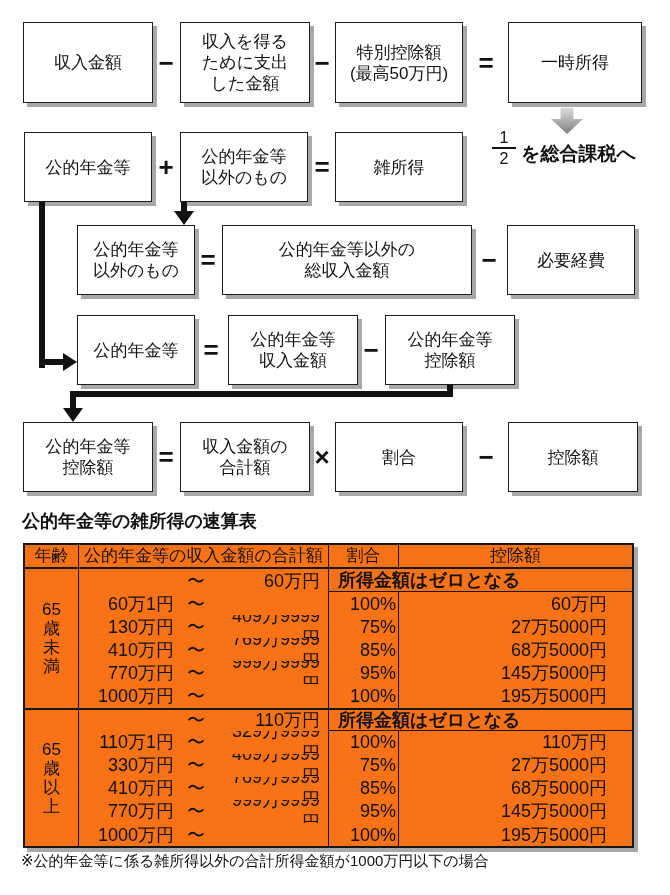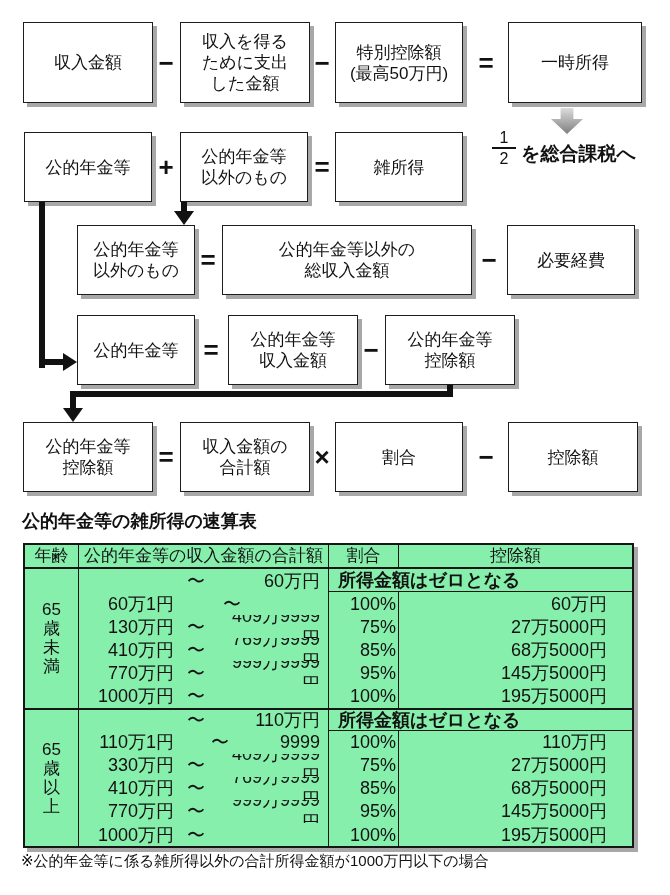--- a/index.html
+++ b/index.html
@@ -35,21 +35,21 @@
   .half .den{display:block;padding-top:1px;}
   .half-label{position:absolute;left:521px;top:141px;font-size:19px;font-weight:bold;}
   
   .tbl-title{position:absolute;left:22px;top:509px;font-size:18px;font-weight:bold;}
   .footnote{position:absolute;left:21px;top:852px;font-size:15px;}
   
   .qtable{
     position:absolute;left:23px;top:543px;
     display:grid;grid-template-columns:54px 250px 70px 233px;
     grid-template-rows:24px repeat(12,23.1px);
-    border:2px solid #161616;background:#86efac;box-shadow:4px 4px 0 #a8a8a8;
+    border:2px solid #161616;background:#f97316;box-shadow:4px 4px 0 #a8a8a8;
   }
   .cell{font-size:18px;line-height:22px;display:flex;align-items:center;box-sizing:border-box;overflow:hidden;}
   .vline{border-right:1.5px solid #161616;}
   .hdr{border-bottom:2px solid #161616;justify-content:center;font-size:17px;font-weight:500;}
   .range{padding:0;}
   .range .lo{width:95px;text-align:right;display:inline-block;}
   .range .tl{width:44px;text-align:center;display:inline-block;}
   .range .hi{flex:1;text-align:right;padding-right:8px;}
   .rate{justify-content:flex-end;padding-right:2px;}
   .ded{justify-content:flex-end;padding-right:25px;}
@@ -137,21 +137,21 @@
         <div>歳</div>
         <div>未</div>
         <div>満</div>
       </div>
       <div class="cell range vline" style="grid-area: 2 / 2;">
         <span class="lo"></span>
         <span class="tl">〜</span>
         <span class="hi">60万円</span>
       </div>
       <div class="cell zero" style="grid-area: 2 / 3 / auto / 5;">所得金額はゼロとなる</div>
-      <div class="cell range vline" style="grid-area: 3 / 2; gap: 36px;">
+      <div class="cell range vline" style="grid-area: 3 / 2;">
         <span class="lo">60万1円</span>
         <span class="tl">〜</span>
       </div>
       <div class="cell rate vline" style="grid-area: 3 / 3;">100%</div>
       <div class="cell ded" style="grid-area: 3 / 4;">60万円</div>
       <div class="cell range vline" style="grid-area: 4 / 2; align-items: center;">
         <span class="lo">130万円</span>
         <span class="tl">〜</span>
         <span class="hi">409万9999円</span>
       </div>
@@ -183,21 +183,21 @@
         <div>歳</div>
         <div>以</div>
         <div>上</div>
       </div>
       <div class="cell range vline sec-top" style="grid-area: 8 / 2;">
         <span class="lo"></span>
         <span class="tl">〜</span>
         <span class="hi">110万円</span>
       </div>
       <div class="cell zero sec-top" style="grid-area: 8 / 3 / auto / 5;">所得金額はゼロとなる</div>
-      <div class="cell range vline" style="grid-area: 9 / 2; gap: 24px;">
+      <div class="cell range vline" style="grid-area: 9 / 2;">
         <span class="lo">110万1円</span>
         <span class="tl">〜</span>
         <span class="hi">329万9999円</span>
       </div>
       <div class="cell rate vline" style="grid-area: 9 / 3;">100%</div>
       <div class="cell ded" style="grid-area: 9 / 4;">110万円</div>
       <div class="cell range vline" style="grid-area: 10 / 2;">
         <span class="lo">330万円</span>
         <span class="tl">〜</span>
         <span class="hi">409万9999円</span>

